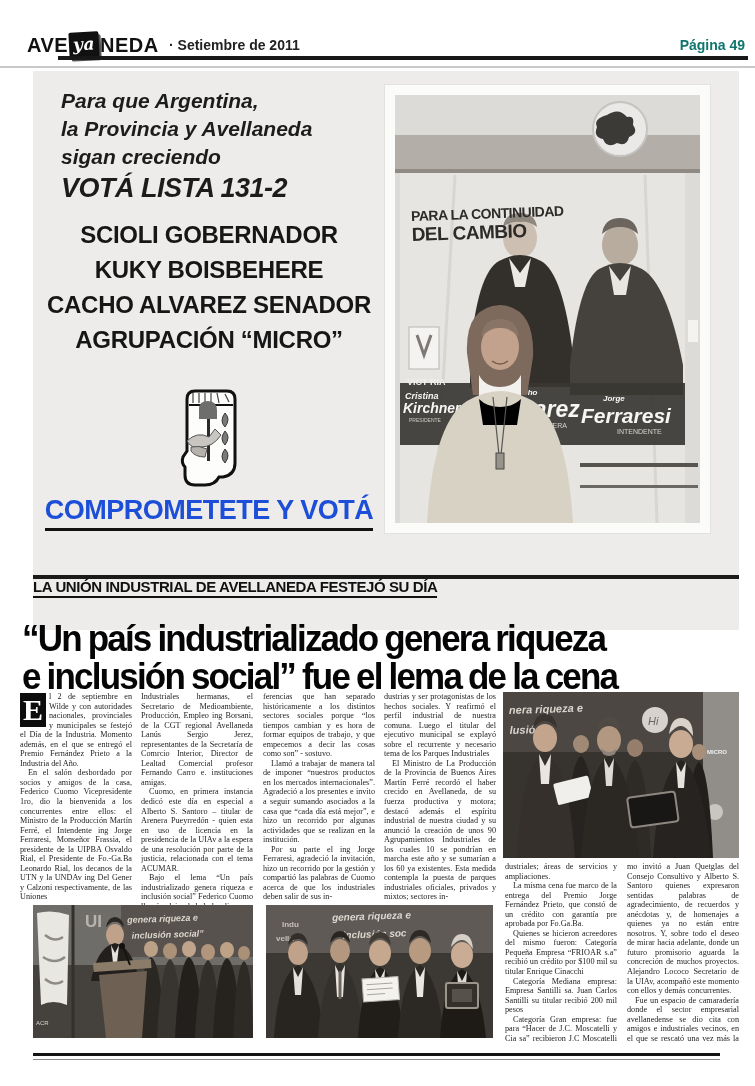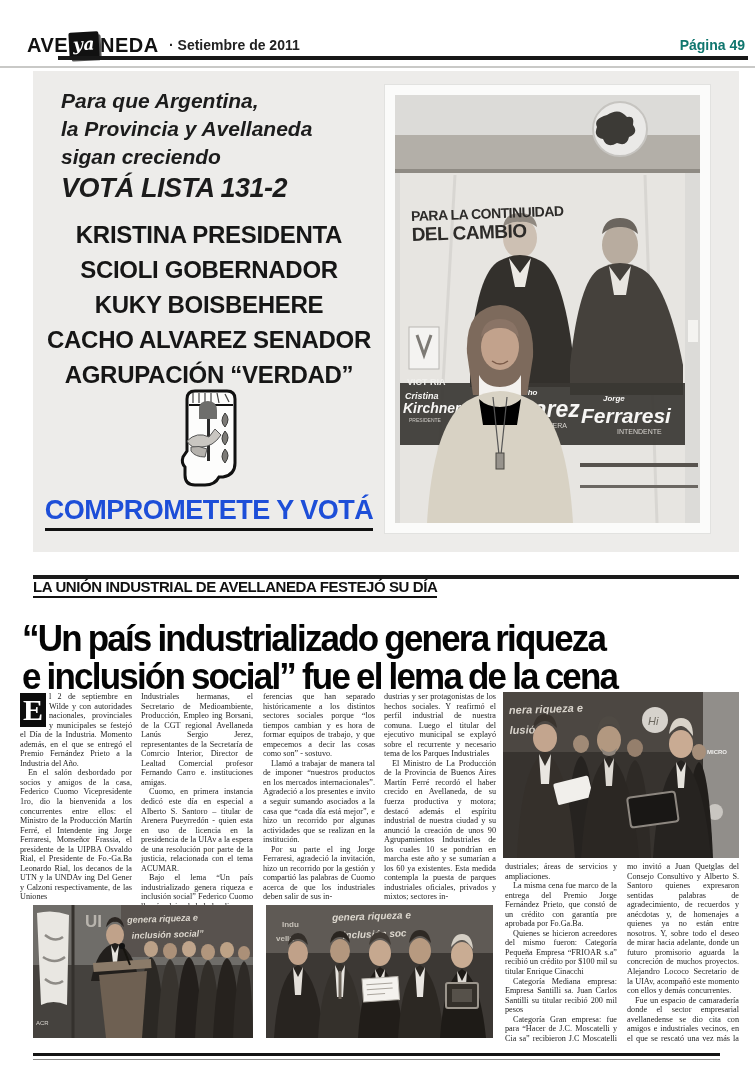--- a/index.html
+++ b/index.html
@@ -10,21 +10,21 @@
   .logo{position:absolute;left:0;top:2px;font-weight:bold;font-size:20px;letter-spacing:.5px;
         color:#111;display:flex;align-items:center;}
   .logo-mid{display:inline-block;background:#111;color:#fff;font-family:"DejaVu Serif",serif;
         font-style:italic;font-weight:bold;font-size:17px;padding:2px 4px 4px 4px;margin:0 1px;
         transform:rotate(-3deg);border-radius:2px;box-shadow:2px 3px 0 #555;}
   .hdr-date{position:absolute;left:142px;top:7px;font-size:14px;font-weight:600;color:#222;}
   .hdr-page{position:absolute;right:0;top:7px;font-size:14px;font-weight:600;color:#0f766e;}
   .hdr-rule{position:absolute;left:58px;top:56px;width:690px;height:4px;background:#181818;}
   .hdr-rule-thin{position:absolute;left:0;top:66px;width:755px;height:2px;background:#c9c9c7;}
   
-  .ad{position:absolute;left:33px;top:71px;width:706px;height:481px;background:#edecea;}
+  .ad{position:absolute;left:33px;top:71px;width:706px;height:559px;background:#edecea;}
   .ad-intro{position:absolute;left:28px;top:16px;font-style:italic;font-weight:bold;
         font-size:21px;line-height:28px;color:#1c1c1c;}
   .ad-lista{font-size:27px;line-height:34px;letter-spacing:-.5px;}
   .ad-cands{position:absolute;left:0;top:146px;width:352px;text-align:center;
         font-weight:bold;font-size:24px;line-height:35px;letter-spacing:-.3px;color:#161616;}
   .ad-emblem{position:absolute;left:146px;top:318px;width:62px;height:98px;}
   .ad-cta{position:absolute;left:0;top:424px;width:352px;text-align:center;}
   .ad-cta span{display:inline-block;font-weight:bold;font-size:27px;letter-spacing:-.5px;
         border-bottom:3px solid #111;padding-bottom:2px;color:#1d4ed8;}
   
@@ -82,25 +82,24 @@
   <div class="hdr-rule-thin"></div>
 
   <section class="ad">
     <div class="ad-intro">
       <div>Para que Argentina,</div>
       <div>la Provincia y Avellaneda</div>
       <div>sigan creciendo</div>
       <div class="ad-lista">VOTÁ LISTA 131-2</div>
     </div>
     <div class="ad-cands">
-      <div>KRISTINA PRESIDENTA</div>
       <div>SCIOLI GOBERNADOR</div>
       <div>KUKY BOISBEHERE</div>
       <div>CACHO ALVAREZ SENADOR</div>
-      <div>AGRUPACIÓN “VERDAD”</div>
+      <div>AGRUPACIÓN “MICRO”</div>
     </div>
 
     <div class="ad-emblem">
       <svg width="62" height="98" viewBox="0 0 62 98">
         <path d="M8,10 Q8,2 16,2 L48,2 Q56,2 56,10 L56,74 Q56,86 44,88 L40,88 Q36,96 26,96 L16,96 Q6,96 6,86 L6,78 Q2,74 4,68 L8,62 Z" fill="#fdfdfc" stroke="#111" stroke-width="3"></path>
         <path d="M10,16 L54,16" stroke="#111" stroke-width="2"></path>
         <g stroke="#444" stroke-width="1.2">
           <line x1="14" y1="4" x2="14" y2="14"></line>
             <line x1="20" y1="4" x2="20" y2="14"></line>
           <line x1="26" y1="4" x2="26" y2="14"></line>

